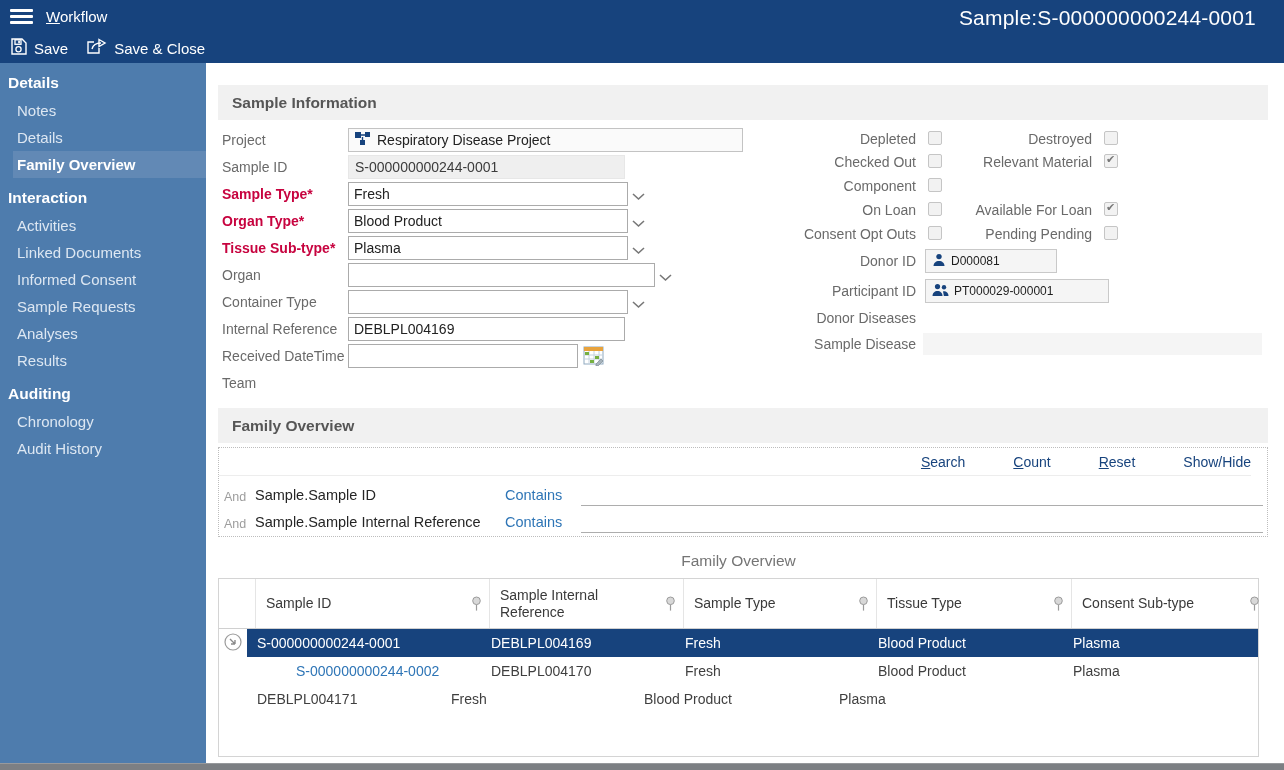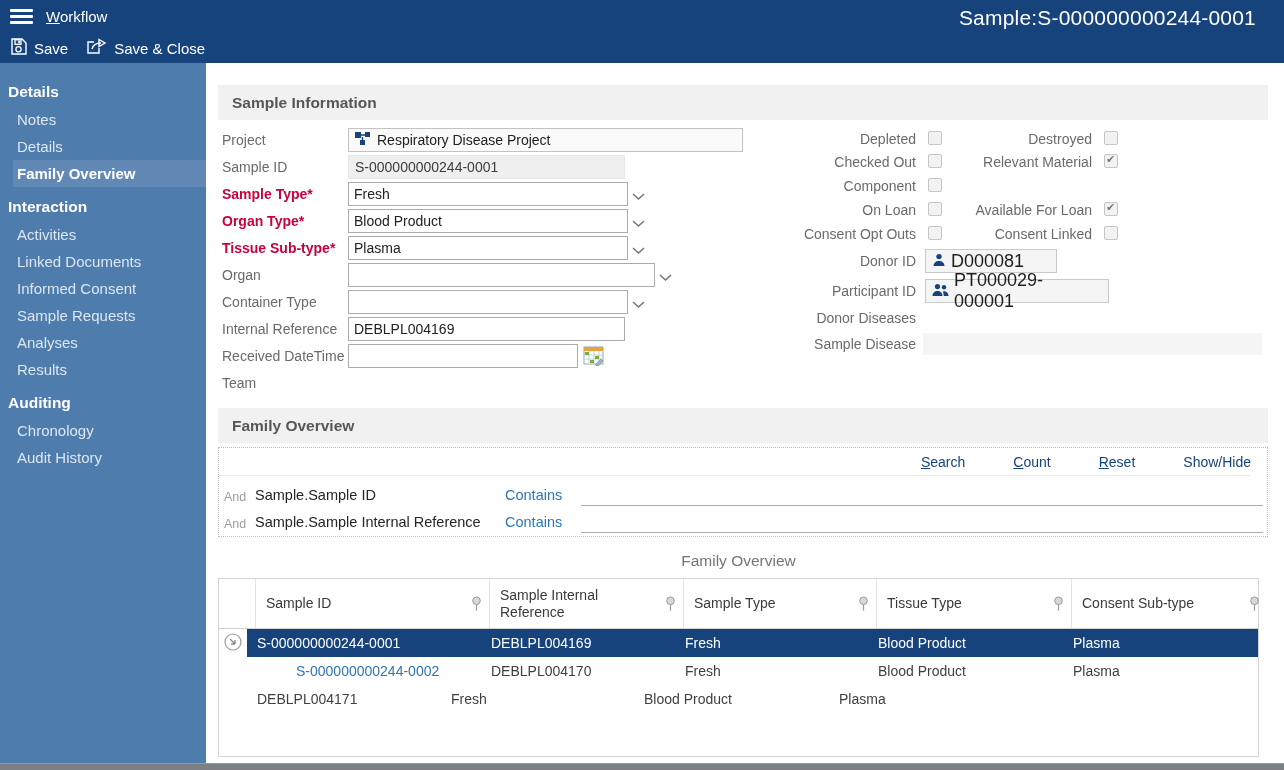--- a/index.html
+++ b/index.html
@@ -13,21 +13,21 @@
   .hamburger { margin-left:10px; width:23px; cursor:pointer; }
   .hamburger i { display:block; height:3px; background:#fff; margin:3px 0; border-radius:1px; }
   .menu-label { margin-left:13px; font-size:15px; color:#fff; cursor:pointer; display:inline-block; }
   .accesskey::first-letter { text-decoration:underline; }
   .window-title { position:absolute; right:28px; top:6px; font-size:21px; font-weight:400; letter-spacing:.2px; color:#fff; }
   .tb-row2 { position:absolute; left:0; top:33px; width:100%; height:30px; display:flex; align-items:center; }
   .tb-btn { display:flex; align-items:center; gap:7px; background:none; border:none; color:#fff; font-family:inherit; font-size:15px; margin-left:10px; cursor:pointer; }
   .tb-btn + .tb-btn { margin-left:18px; }
 
   
-  .sidebar { position:absolute; left:0; top:63px; width:206px; height:700px; background:#4E7CAD; padding-top:9px; }
+  .sidebar { position:absolute; left:0; top:63px; width:206px; height:700px; background:#4E7CAD; }
   .side-header { color:#fff; font-weight:bold; font-size:15.5px; padding:5px 8px 5px 8px; margin-top:6px; }
   .side-item { color:#DDE7F2; font-size:15px; height:27px; line-height:27px; padding-left:17px; cursor:pointer; }
   .side-item.selected { background:#6289B5; color:#fff; margin-left:13px; padding-left:4px; font-weight:600; }
 
   
   .content-bg { position:absolute; left:206px; top:63px; width:1078px; height:700px; background:#fff; }
   .section-header { position:absolute; left:218px; width:1050px; height:35px; background:#F1F1F1; color:#565656; font-weight:bold; font-size:15.5px; line-height:35px; padding-left:14px; }
 
   
   .flabel { position:absolute; left:222px; width:125px; height:23px; line-height:23px; font-size:14px; color:#6A6A6A; white-space:nowrap; }
@@ -37,21 +37,21 @@
   .ro { background:#EFEFEF; border:1px solid #E0E0E0; line-height:22px; padding:0 6px; color:#3C3C3C; }
   .ro.noborder { border-color:#E7E7E7; }
   .pfield { background:#FAFAFA; border:1px solid #C3C3C3; display:flex; align-items:center; gap:6px; padding:0 6px; color:#222; }
   .chev { position:absolute; top:5px; cursor:pointer; }
   .calbtn { position:absolute; top:0; cursor:pointer; }
 
   
   .cblabel { position:absolute; height:16px; line-height:16px; font-size:14px; color:#6A6A6A; text-align:right; white-space:nowrap; }
   .checkbox { position:absolute; width:14px; height:14px; background:#F2F2F2; border:1px solid #C5C5C5; border-radius:2px; cursor:pointer; }
   .checkbox.checked::after { content:"\2714"; position:absolute; left:1px; top:-2px; font-size:11px; color:#787878; font-weight:bold; }
-  .idfield { position:absolute; height:24px; background:#F5F5F5; border:1px solid #C9C9C9; display:flex; align-items:center; gap:5px; padding:0 6px; font-size:18px; color:#1d1d1d; }
+  .idfield { position:absolute; height:24px; background:#F5F5F5; border:1px solid #C9C9C9; display:flex; align-items:center; gap:5px; padding:0 6px; font-size:12px; color:#1d1d1d; }
   .robar { position:absolute; height:22px; background:#F5F5F5; line-height:22px; font-size:14px; color:#3C3C3C; padding-left:3px; }
 
   
   .search-panel { position:absolute; left:218px; top:447px; width:1050px; height:90px; border:1px dotted #BDBDBD; background:#fff; }
   .actions-row { position:absolute; left:0; top:3px; right:16px; height:25px; display:flex; justify-content:flex-end; gap:48px; align-items:center; border-bottom:1px solid #EDEDED; padding-bottom:2px; }
   .action-link { font-size:14px; color:#17437D; cursor:pointer; display:inline-block; }
   .filter-and { position:absolute; left:5px; font-size:12.5px; color:#9D9D9D; line-height:22px; }
   .filter-field { position:absolute; left:36px; font-size:14.5px; color:#252525; line-height:22px; white-space:nowrap; }
   .filter-op { position:absolute; left:286px; font-size:14.5px; color:#2E75B6; line-height:22px; cursor:pointer; }
   .filter-input { position:absolute; left:362px; width:682px; height:22px; border:none; border-bottom:1px solid #ADADAD; font-family:inherit; font-size:14px; color:#222; background:transparent; }
@@ -234,21 +234,21 @@
   <span class="cblabel" style="left:700px;top:178px;width:216px">Component</span>
   <span class="checkbox" style="left:928px;top:178px"></span>
 
   <span class="cblabel" style="left:700px;top:202px;width:216px">On Loan</span>
   <span class="checkbox" style="left:928px;top:202px"></span>
   <span class="cblabel" style="left:940px;top:202px;width:152px">Available For Loan</span>
   <span class="checkbox checked" style="left:1104px;top:202px"></span>
 
   <span class="cblabel" style="left:700px;top:226px;width:216px">Consent Opt Outs</span>
   <span class="checkbox" style="left:928px;top:226px"></span>
-  <span class="cblabel" style="left:940px;top:226px;width:152px">Consent Linked</span>
+  <span class="cblabel" style="left:940px;top:226px;width:152px">Pending Pending</span>
   <span class="checkbox" style="left:1104px;top:226px"></span>
 
   <span class="cblabel" style="left:700px;top:253px;width:216px">Donor ID</span>
   <div class="idfield" style="left:925px;top:249px;width:132px">
     <span>
       <svg width="14" height="14" viewBox="0 0 14 14">
           <circle cx="7" cy="3.6" r="2.7" fill="#17437D"></circle>
           <path d="M1.5 13c0-3 2.4-5 5.5-5s5.5 2 5.5 5z" fill="#17437D"></path>
         </svg>
     </span>

